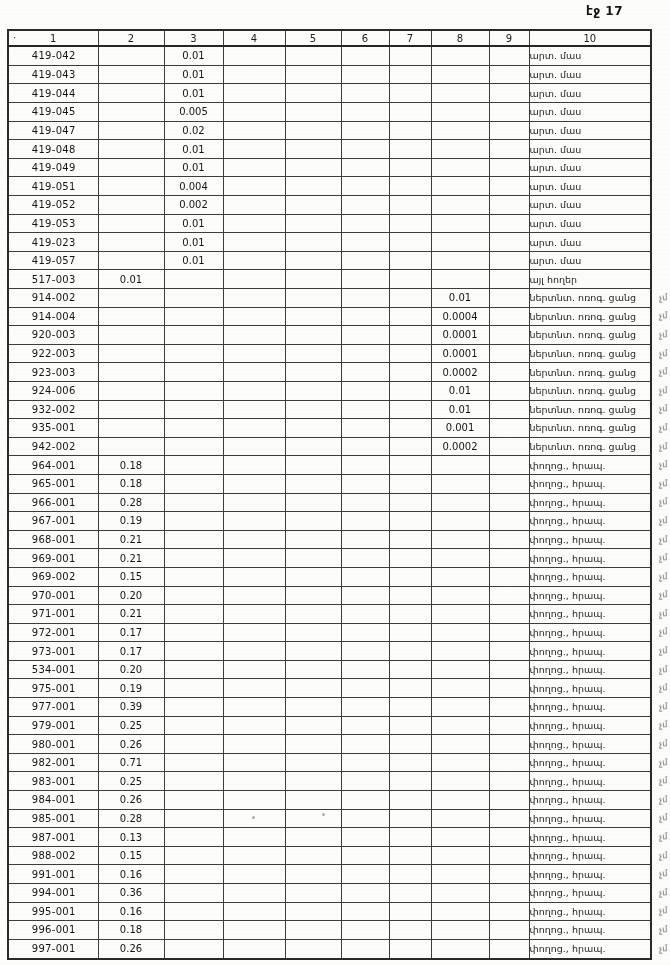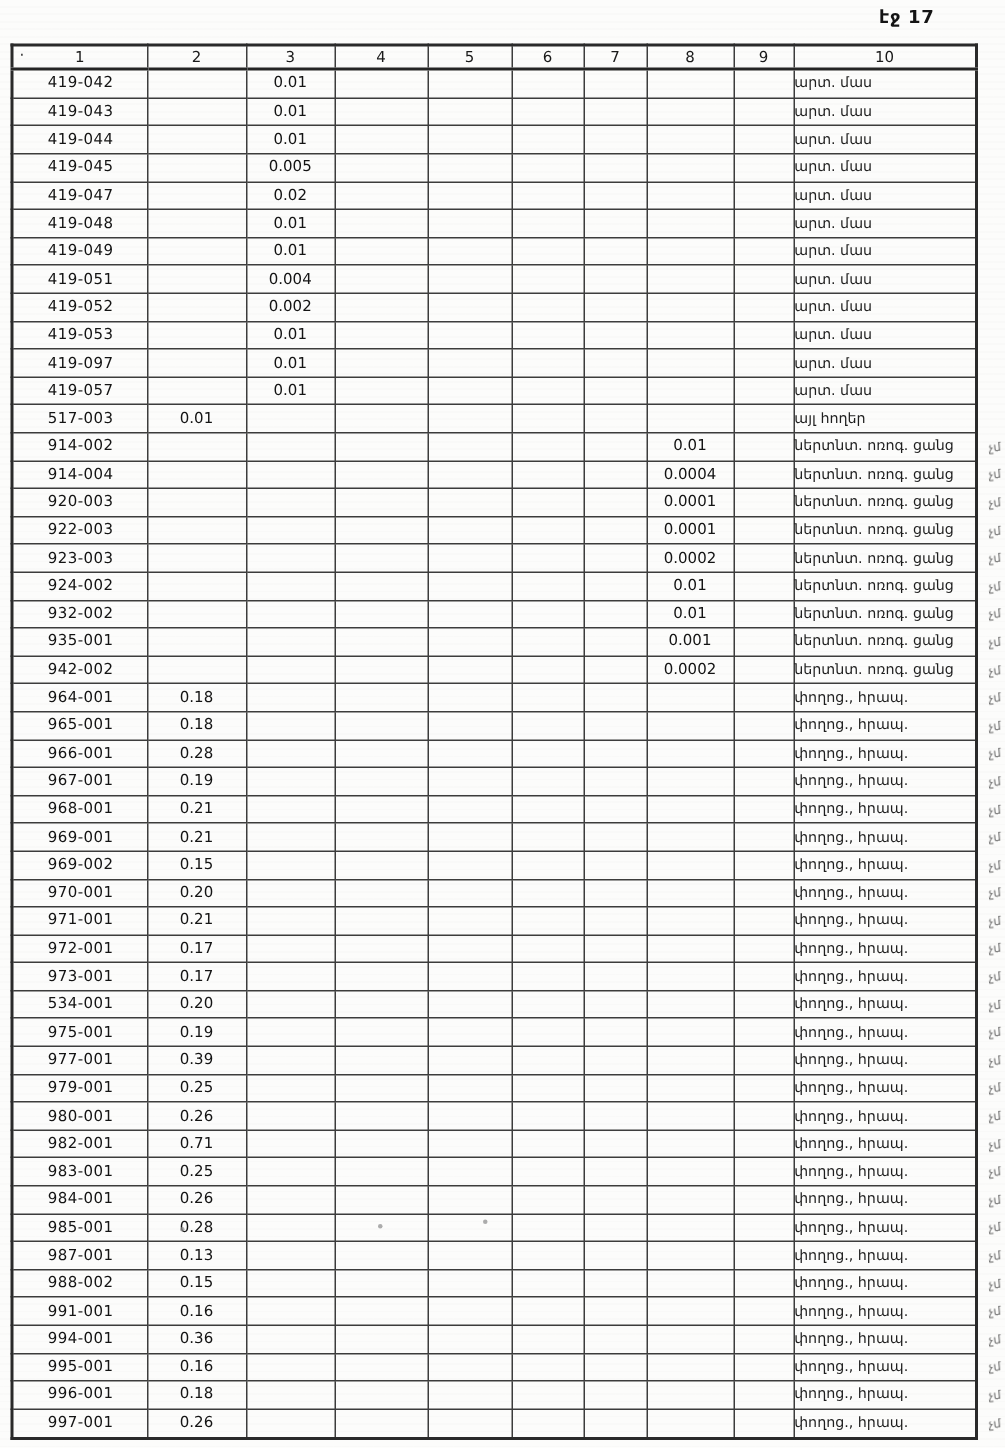--- a/index.html
+++ b/index.html
@@ -233,21 +233,21 @@
           <td class="c-num">0.01</td>
           <td class="c-num"></td>
           <td class="c-num"></td>
           <td class="c-num"></td>
           <td class="c-num"></td>
           <td class="c-num"></td>
           <td class="c-num"></td>
           <td class="c-desc">արտ. մաս</td>
         </tr>
         <tr>
-          <td class="c-code">419-097</td>
+          <td class="c-code">419-023</td>
           <td class="c-num"></td>
           <td class="c-num">0.01</td>
           <td class="c-num"></td>
           <td class="c-num"></td>
           <td class="c-num"></td>
           <td class="c-num"></td>
           <td class="c-num"></td>
           <td class="c-num"></td>
           <td class="c-desc">արտ. մաս</td>
         </tr>
@@ -329,21 +329,21 @@
           <td class="c-num"></td>
           <td class="c-num"></td>
           <td class="c-num"></td>
           <td class="c-num"></td>
           <td class="c-num"></td>
           <td class="c-num">0.0002</td>
           <td class="c-num"></td>
           <td class="c-desc">ներտնտ. ոռոգ. ցանց<span class="mark">չմ</span></td>
         </tr>
         <tr>
-          <td class="c-code">924-002</td>
+          <td class="c-code">924-006</td>
           <td class="c-num"></td>
           <td class="c-num"></td>
           <td class="c-num"></td>
           <td class="c-num"></td>
           <td class="c-num"></td>
           <td class="c-num"></td>
           <td class="c-num">0.01</td>
           <td class="c-num"></td>
           <td class="c-desc">ներտնտ. ոռոգ. ցանց<span class="mark">չմ</span></td>
         </tr>

